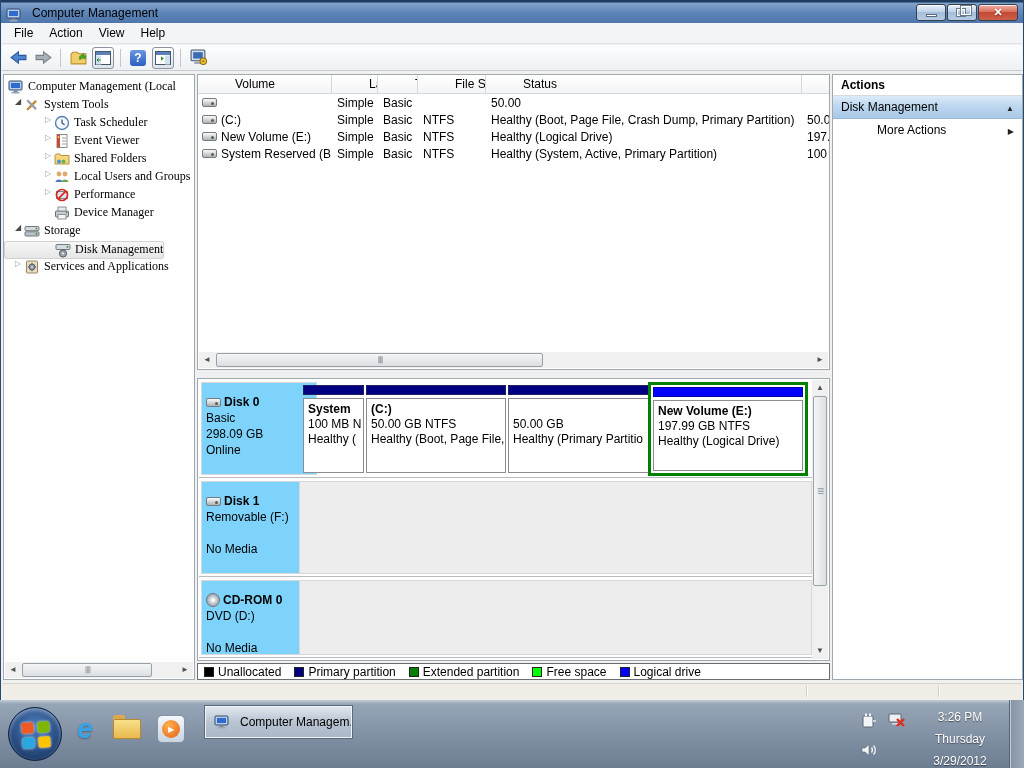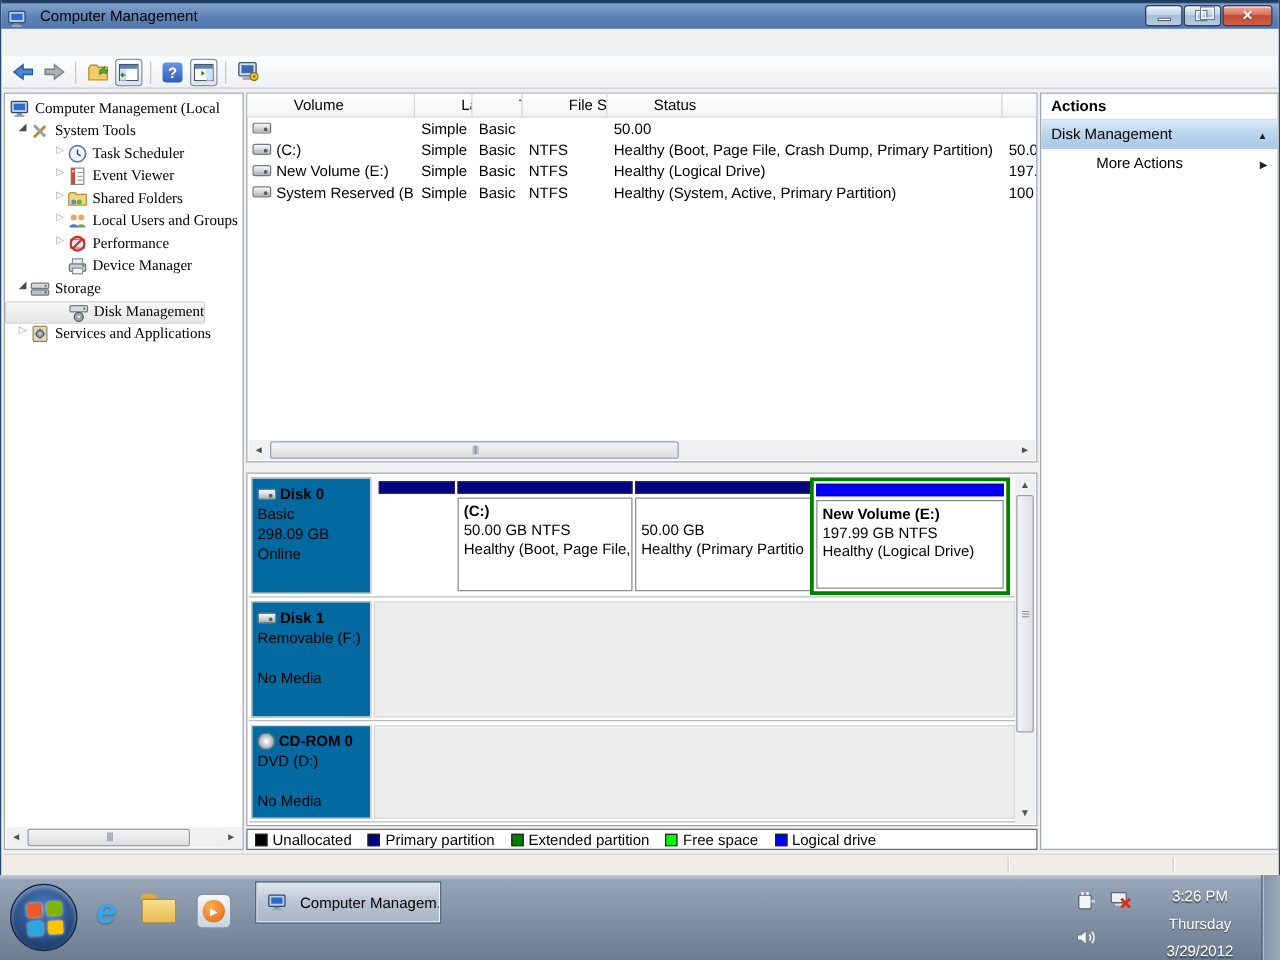--- a/index.html
+++ b/index.html
@@ -75,22 +75,22 @@
   .drive-ico::after { content:""; position:absolute; right:2px; top:3px; width:3px; height:3px; border-radius:50%; background:#55604a; }
   .cd-ico { display:inline-block; width:14px; height:14px; flex:none; border-radius:50%; border:1px solid #70767c;
     background:radial-gradient(circle,#ffffff 12%,#dfe3e8 25%,#9aa2ab 75%); }
 
   .disk-pane { position:absolute; left:196px; top:378px; width:633px; height:283px;
     background:#fff; border:1px solid #a0a8b0; }
   .disk-row { position:absolute; left:1px; right:17px; border-bottom:1px solid #b8bcc0; }
   .disk-row.r0 { top:1px; height:98px; }
   .disk-row.r1 { top:100px; height:98px; }
   .disk-row.r2 { top:199px; height:80px; }
-  .disk-label { position:absolute; left:2px; top:2px; bottom:2px; width:96px;
-    background:#0369a1; border:1px solid #d8d8d8; padding:4px 0 0 4px; line-height:16px; overflow:hidden; white-space:nowrap; }
+  .disk-label { position:absolute; left:2px; top:2px; bottom:2px; width:116px;
+    background:#7dd3fc; border:1px solid #d8d8d8; padding:11px 0 0 4px; line-height:16px; overflow:hidden; white-space:nowrap; }
   .disk-name { font-weight:bold; display:flex; align-items:center; gap:3px; }
   .empty-media { position:absolute; left:100px; top:2px; right:0; bottom:2px;
     background:#ededed; border:1px solid #d8d8d8; }
 
   .part { position:absolute; top:5px; height:88px; }
   .part-bar { height:10px; border:1px solid #202060; }
   .part-body { position:absolute; left:0; right:0; top:13px; bottom:0; background:#fff;
     border:1px solid #8a8e92; padding:3px 0 0 4px; line-height:15px; overflow:hidden; white-space:nowrap; }
   .part-title { font-weight:bold; height:15px; }
   .p0 { left:104px; width:61px; }
@@ -182,20 +182,26 @@
         <div class="wbtn">
             <div class="glyph-min"></div>
           </div>
         <div class="wbtn">
             <div class="glyph-restore"></div>
           </div>
         <div class="wbtn close glyph-x"></div>
       </div>
     </div>
 
+    <div class="menubar">
+      <span class="menu-item">File</span>
+      <span class="menu-item">Action</span>
+      <span class="menu-item">View</span>
+      <span class="menu-item">Help</span>
+    </div>
 
     <div class="toolbar">
       <div class="tb-btn">
         <svg viewBox="0 0 16 16" width="17" height="17">
             <path d="M15 6h-7V2.6L1 8l7 5.4V10h7z" fill="#4a86d4" stroke="#2a5a9a"></path>
           </svg>
       </div>
       <div class="tb-btn">
         <svg viewBox="0 0 16 16" width="17" height="17">
             <path d="M1 6h7V2.6L15 8l-7 5.4V10H1z" fill="#aab0b8" stroke="#7a8088"></path>
@@ -440,20 +446,25 @@
           <div class="disk-name">
               <span class="drive-ico"></span>
               <span>Disk 0</span>
             </div>
           <div>Basic</div>
           <div>298.09 GB</div>
           <div>Online</div>
         </div>
         <div class="part p0">
           <div class="part-bar" style="background: rgb(0, 0, 128);"></div>
+          <div class="part-body">
+            <div class="part-title">System</div>
+            <div>100 MB N</div>
+            <div>Healthy (</div>
+          </div>
         </div>
         <div class="part p1">
           <div class="part-bar" style="background: rgb(0, 0, 128);"></div>
           <div class="part-body">
             <div class="part-title">(C:)</div>
             <div>50.00 GB NTFS</div>
             <div>Healthy (Boot, Page File,</div>
           </div>
         </div>
         <div class="part p2">

